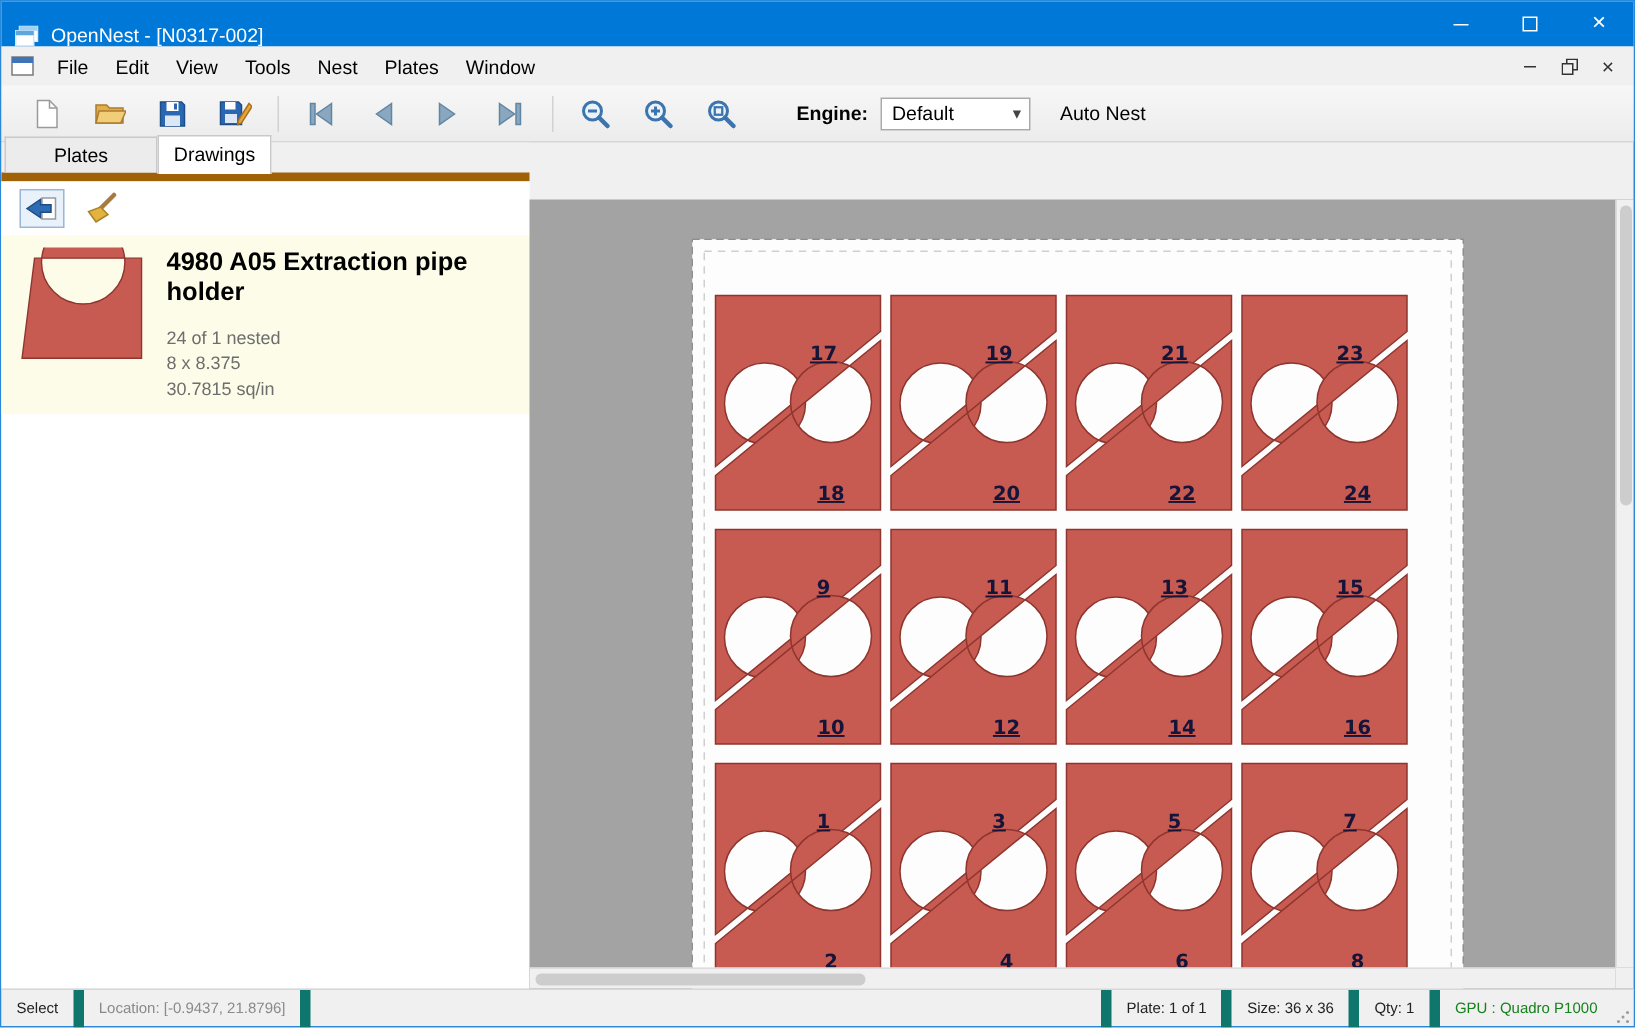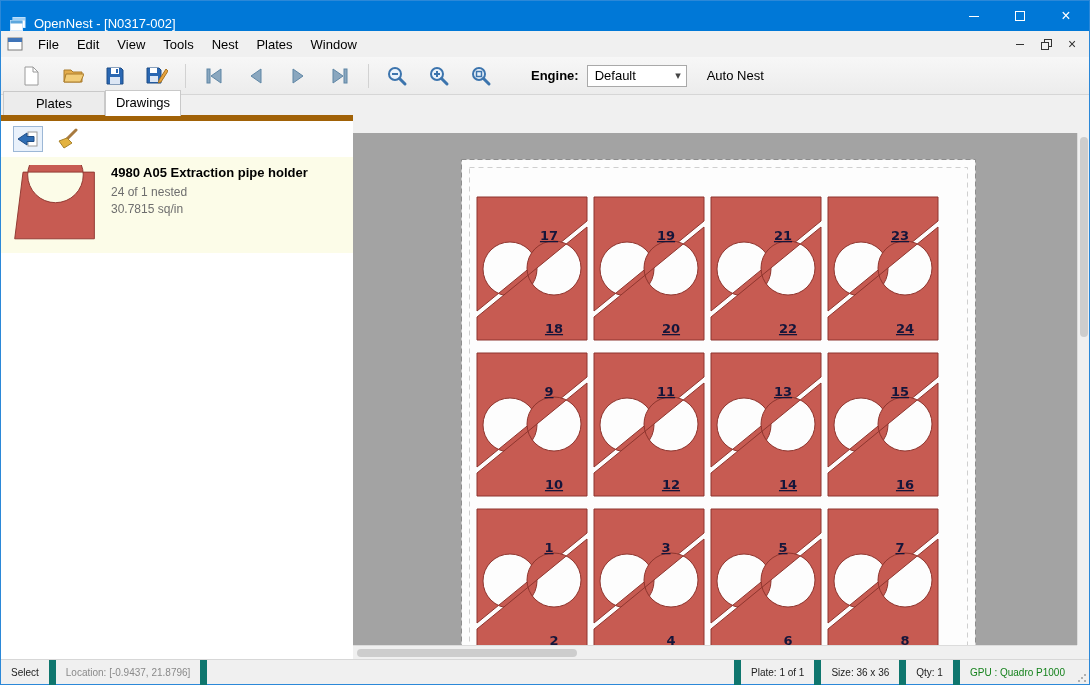--- a/index.html
+++ b/index.html
@@ -46,21 +46,21 @@
   .tab { font-size:13px; padding:4px 0; width:102px; text-align:center;
     border:1px solid #c9c9c9; border-bottom:none; background:#ececec; }
   .tab.active { background:#fff; margin-bottom:-1px; padding-bottom:6px; width:76px; z-index:2; }
   .panel-body { flex:1 1 auto; background:#fff; display:flex; flex-direction:column; }
   .panel-toolbar { height:36px; display:flex; align-items:center; gap:10px; padding-left:12px; background:#fff; }
   .ptool-btn { width:30px; height:26px; display:flex; align-items:center; justify-content:center;
     border:1px solid #9cb7d6; background:#e9f1fb; }
   .ptool-btn.flat { border:1px solid transparent; background:transparent; }
   .drawing-item { display:flex; gap:12px; padding:8px 10px; background:#fcfce8; align-items:flex-start; }
   .drawing-thumb { flex:0 0 auto; }
-  .drawing-text .title { font-size:13px; font-weight:bold; color:#000; margin-bottom:4px; }
+  .drawing-text .title { font-size:17px; font-weight:bold; color:#000; margin-bottom:12px; }
   .drawing-text .sub { font-size:12px; color:#6e6e6e; line-height:17px; }
 
   
   .canvas { flex:1 1 auto; position:relative; background:#a3a3a3; overflow:hidden;margin-top:38px; }
   .plate { position:absolute; left:108px; top:26px; width:515px; height:512px; }
   .hscroll { position:absolute; left:0; right:12px; bottom:0; height:14px; background:#f0f0f0; border-top:1px solid #dcdcdc; }
   .hscroll .thumb { position:absolute; left:4px; top:3px; width:220px; height:8px; background:#cdcdcd; border-radius:4px; }
   .vscroll { position:absolute; top:0; bottom:14px; right:0; width:12px; background:#f0f0f0; border-left:1px solid #dcdcdc; }
   .vscroll .thumb { position:absolute; top:4px; left:2px; width:8px; height:200px; background:#cdcdcd; border-radius:4px; }
   .scroll-corner { position:absolute; right:0; bottom:0; width:12px; height:14px; background:#f0f0f0; }
@@ -239,20 +239,21 @@
             </svg>
           </div>
         </div>
         <div class="drawing-item">
           <svg class="drawing-thumb" width="88" height="80" viewBox="0 0 95 85">
             <path d="M13,7 L90,7 L90,79 L4,79 Z M78,10 A30,30 0 1 0 18,10 A30,30 0 1 0 78,10 Z" fill="#c75b52" stroke="#8e352e" fill-rule="evenodd"></path>
           </svg>
           <div class="drawing-text">
             <div class="title">4980 A05 Extraction pipe holder</div>
             <div class="sub">24 of 1 nested</div>
+            <div class="sub">8 x 8.375</div>
             <div class="sub">30.7815 sq/in</div>
           </div>
         </div>
       </div>
     </div>
 
     <div class="canvas">
       <svg class="plate" viewBox="0 0 515 512">
           <rect x="0.5" y="0.5" width="514" height="511" fill="#fdfdfd" stroke="#8d8d8d" stroke-dasharray="5 3"></rect>
           <rect x="8.5" y="8.5" width="498" height="495" fill="none" stroke="#cfcfcf" stroke-dasharray="5 4"></rect>

